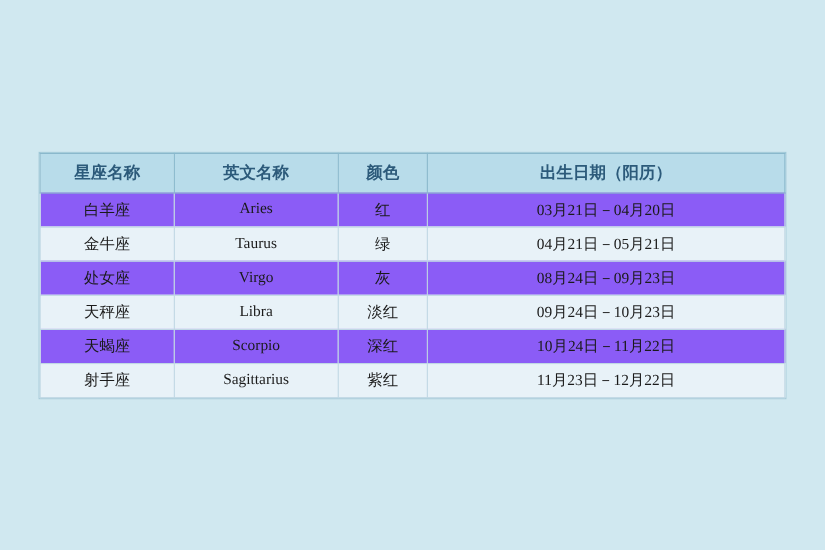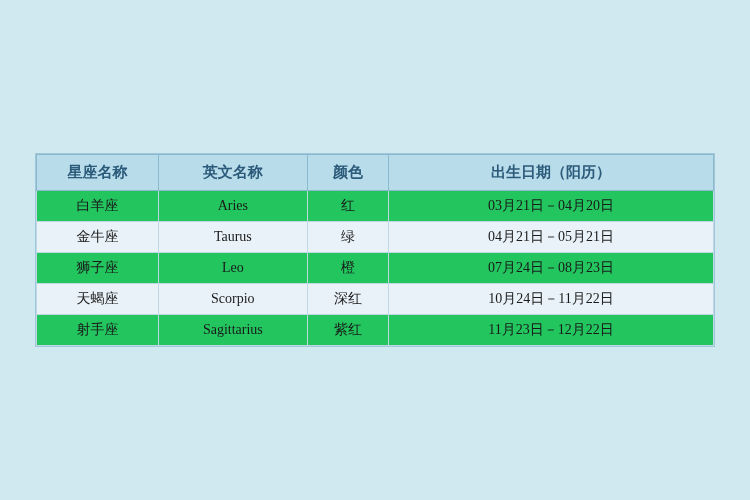--- a/index.html
+++ b/index.html
@@ -38,21 +38,21 @@
       text-align: center;
       border: 1px solid #8ab8cc;
     }
 
     td {
       padding: 6px 10px;
       text-align: center;
       font-size: 14px;
       color: #1a1a1a;
       border: 1px solid #c0d8e4;
-      background-color: #22c55e;
+      background-color: #8b5cf6;
     }
 
     tr:nth-child(even) td {
       background-color: #e8f2f8;
     }
 
     .col-chinese { width: 18%; }
     .col-english { width: 22%; }
     .col-color   { width: 12%; margin-left: 40px; }
     .col-date    { width: 48%; }
@@ -77,24 +77,30 @@
           <td>红</td>
           <td>03月21日－04月20日</td>
         </tr>
         <tr>
           <td>金牛座</td>
           <td>Taurus</td>
           <td>绿</td>
           <td>04月21日－05月21日</td>
         </tr>
         <tr>
-          <td>狮子座</td>
-          <td>Leo</td>
-          <td>橙</td>
-          <td>07月24日－08月23日</td>
+          <td>处女座</td>
+          <td>Virgo</td>
+          <td>灰</td>
+          <td>08月24日－09月23日</td>
+        </tr>
+        <tr>
+          <td>天秤座</td>
+          <td>Libra</td>
+          <td>淡红</td>
+          <td>09月24日－10月23日</td>
         </tr>
         <tr>
           <td>天蝎座</td>
           <td>Scorpio</td>
           <td>深红</td>
           <td>10月24日－11月22日</td>
         </tr>
         <tr>
           <td>射手座</td>
           <td>Sagittarius</td>

